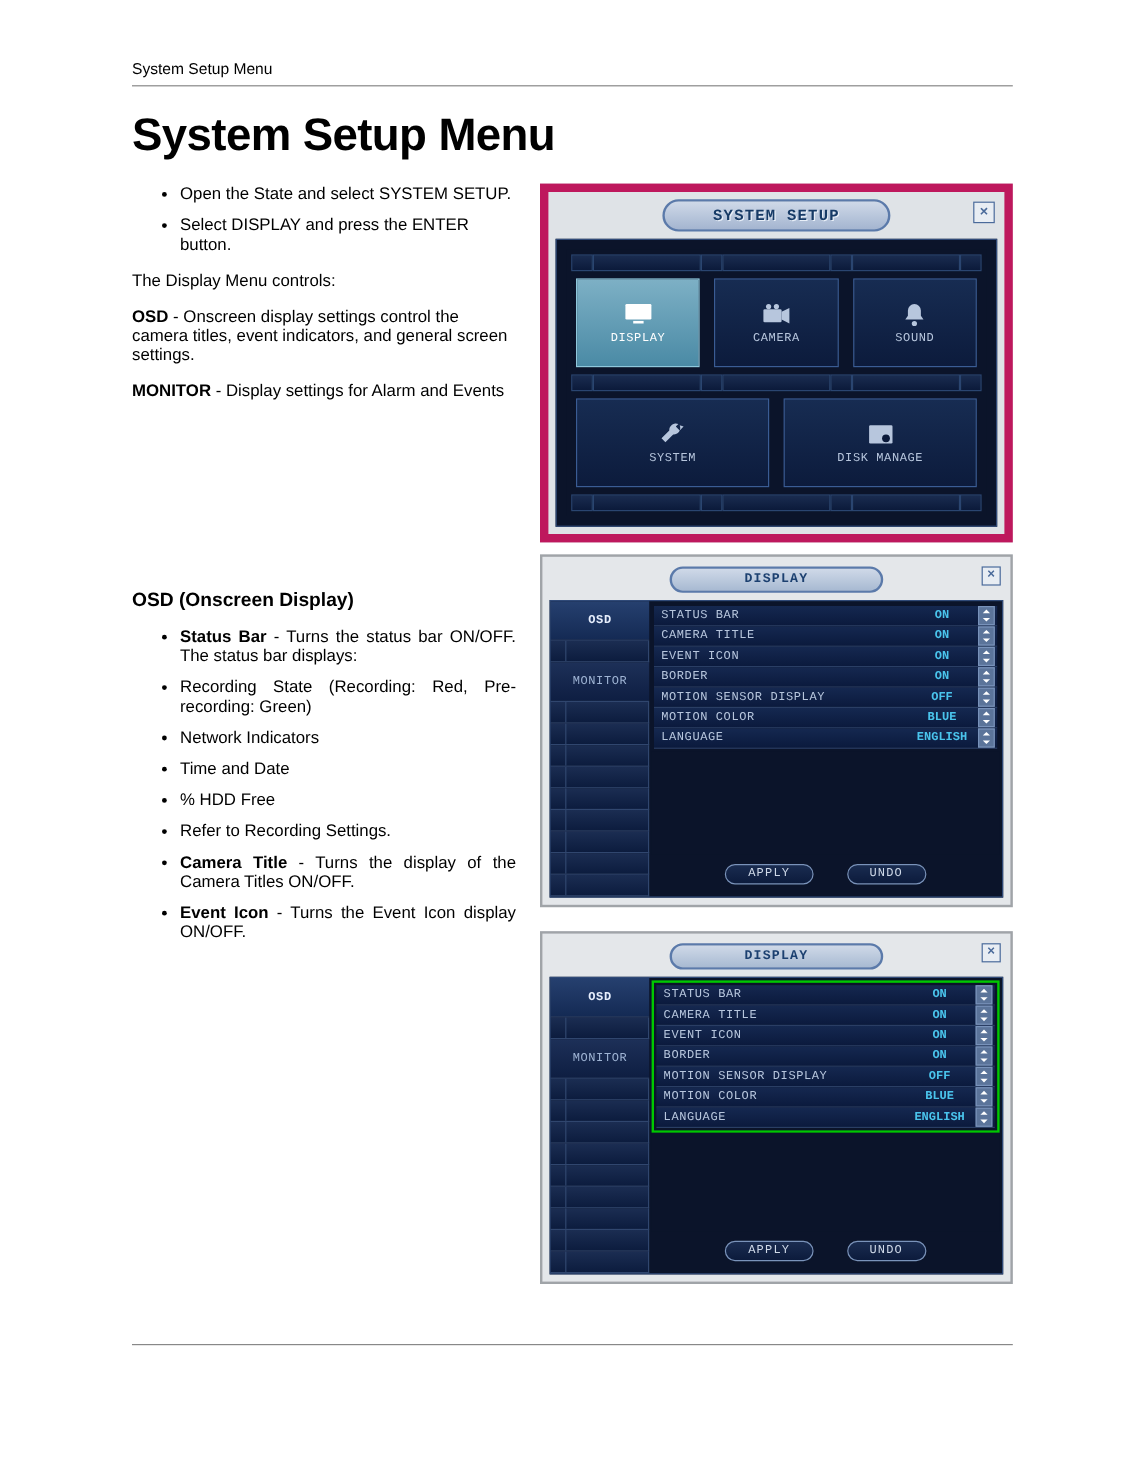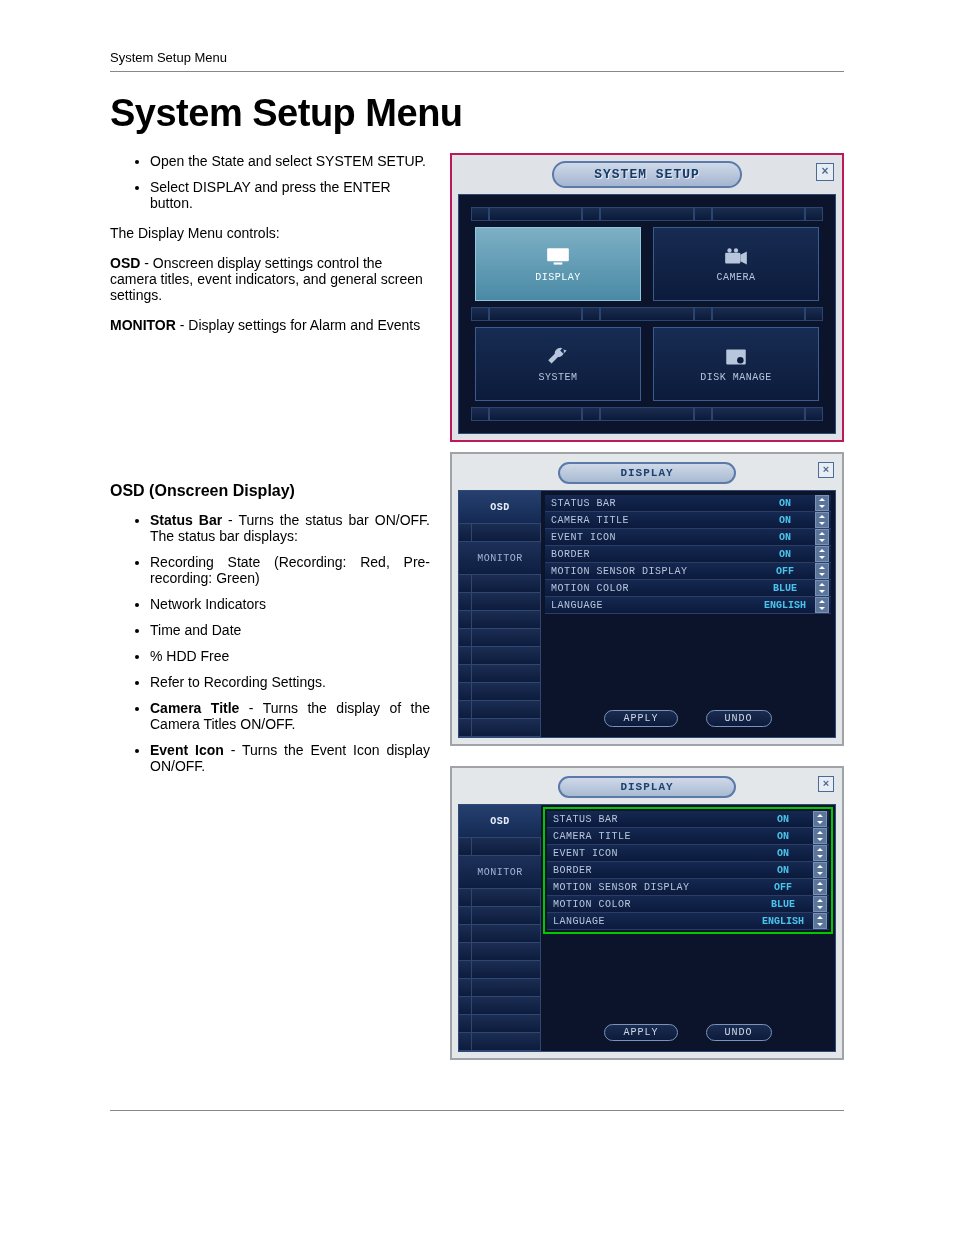--- a/index.html
+++ b/index.html
@@ -62,21 +62,21 @@
   ul.bullets li {
     margin-bottom: 10px;
   }
   p.para {
     margin: 0 0 14px 0;
   }
   .b { font-weight: bold; }
 
   
   .panel {
-    border: 2px solid #be185d;
+    border: 7px solid #be185d;
     background: #dfe3e7;
     padding: 6px;
     box-sizing: border-box;
     font-family: "Courier New", monospace;
   }
   .panel-header {
     display: flex;
     justify-content: center;
     position: relative;
     margin-bottom: 6px;
@@ -336,20 +336,29 @@
               <div class="tile">
                 <span class="icon">
                     <svg viewBox="0 0 24 20">
                       <rect x="2" y="6" width="14" height="10" rx="1"></rect>
                       <circle cx="6" cy="4" r="2"></circle>
                       <circle cx="12" cy="4" r="2"></circle>
                       <polygon points="16,8 22,5 22,17 16,14"></polygon>
                     </svg>
                   </span>
                 <span>CAMERA</span>
+              </div>
+              <div class="tile">
+                <span class="icon">
+                    <svg viewBox="0 0 24 20">
+                      <path d="M12 2a5 5 0 0 0-5 5v4l-2 3h14l-2-3V7a5 5 0 0 0-5-5z"></path>
+                      <circle cx="12" cy="17" r="2"></circle>
+                    </svg>
+                  </span>
+                <span>SOUND</span>
               </div>
             </div>
             <div class="dg-stripe">
                 <div class="small"></div>
                 <div class="big"></div>
                 <div class="small"></div>
                 <div class="big"></div>
                 <div class="small"></div>
                 <div class="big"></div>
                 <div class="small"></div>

